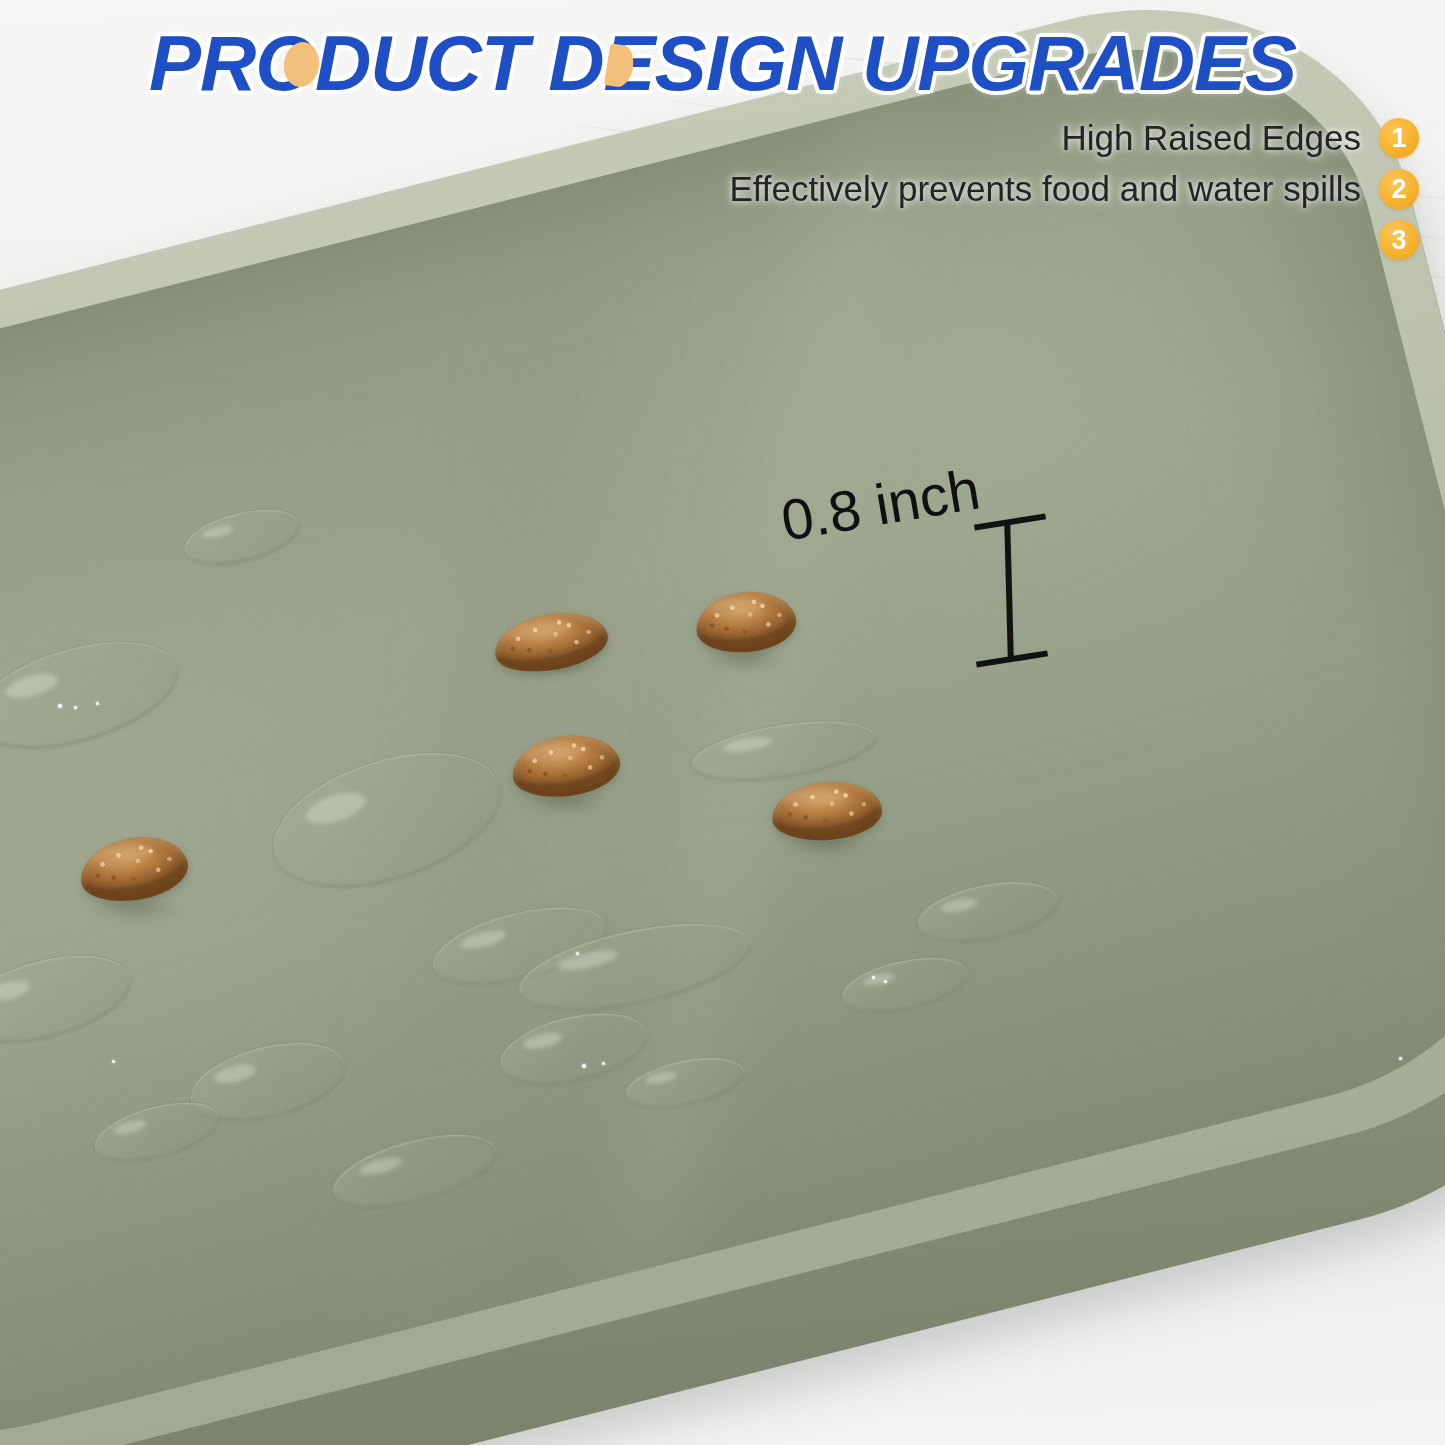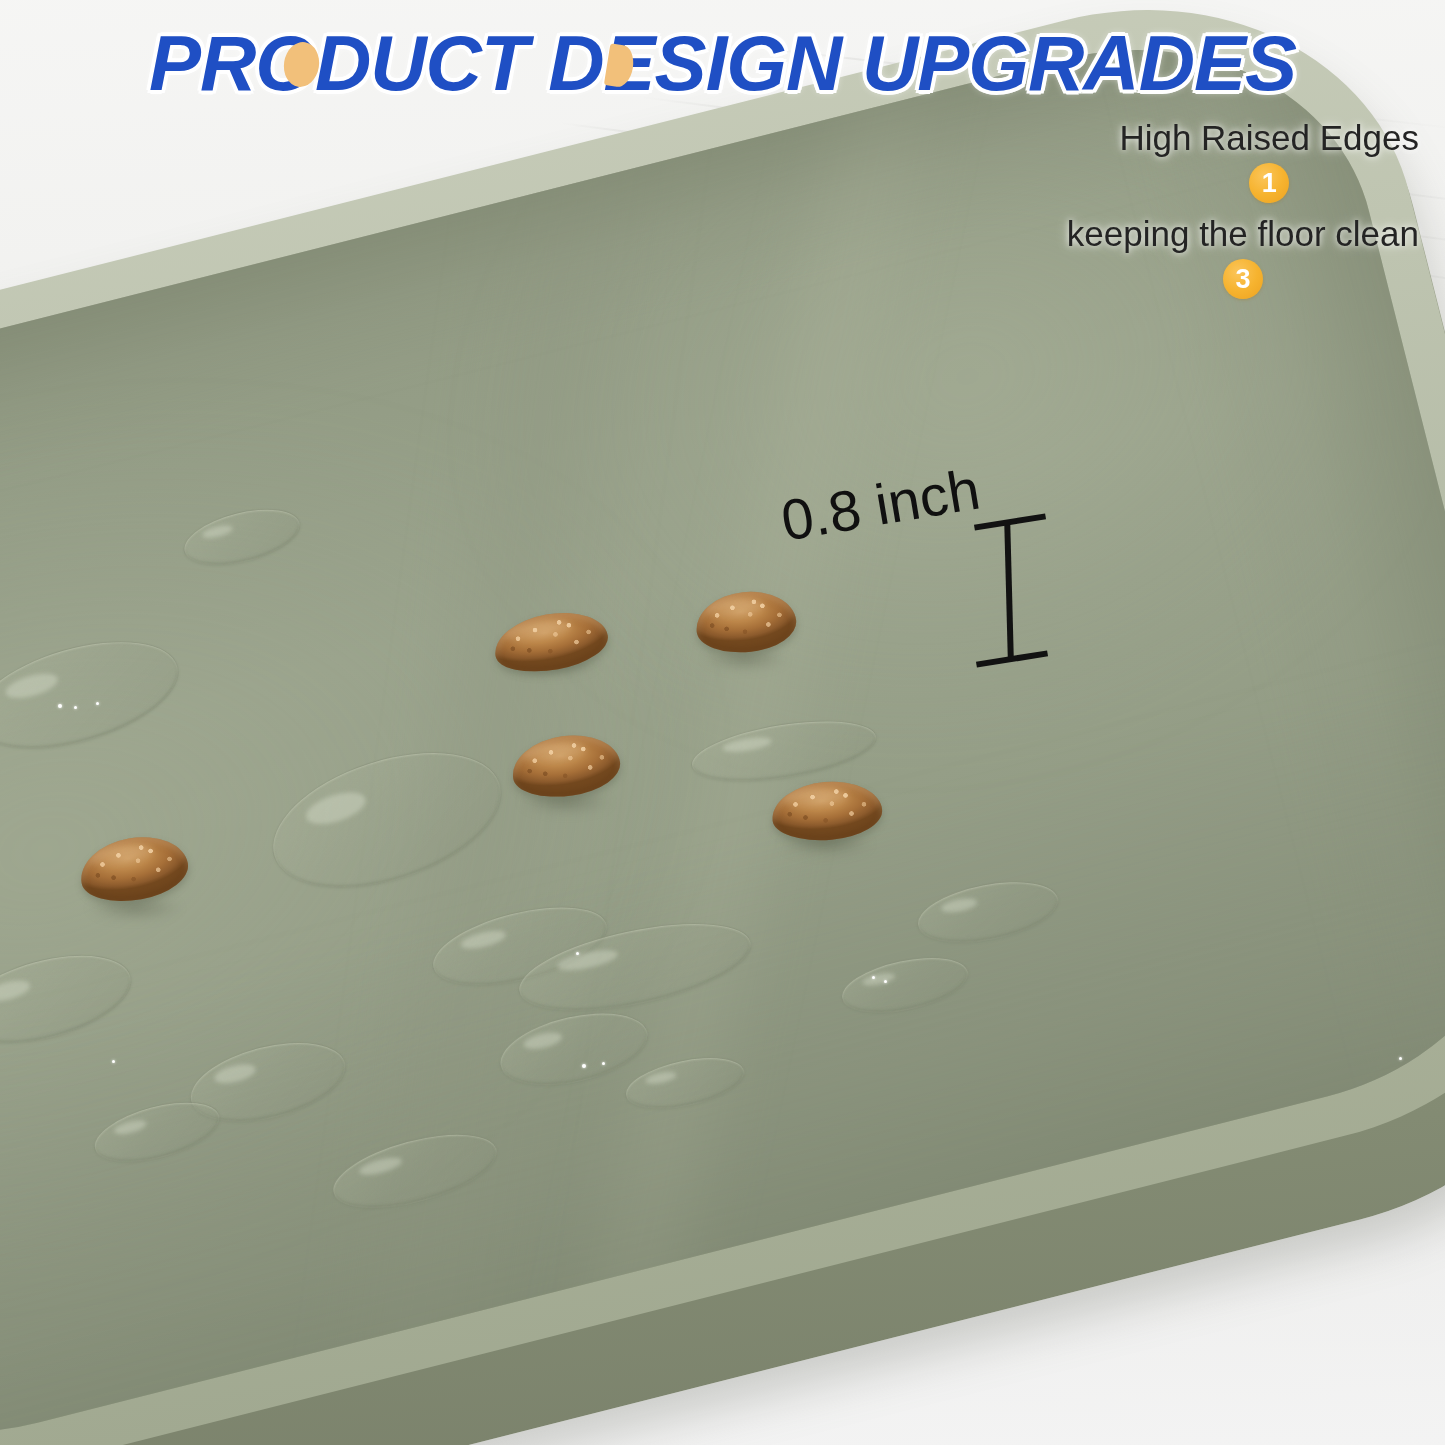--- a/index.html
+++ b/index.html
@@ -300,22 +300,21 @@
     width: 1000px;
     display: flex;
     flex-direction: column;
     gap: 11px;
     align-items: flex-end;
   }
   .feature-row {
     display: flex;
     align-items: center;
     justify-content: flex-end;
-    gap: 6px;
-    flex-direction: column;
+    gap: 18px;
   }
   .feature-text {
     font-size: 35px;
     color: #242424;
     font-family: "Liberation Sans", sans-serif;
     line-height: 1.12;
     white-space: nowrap;
     text-shadow: 0 0 6px rgba(255,255,255,.85), 0 0 14px rgba(255,255,255,.55);
   }
   .badge {
@@ -444,18 +443,21 @@
   <div class="title">PRODUCT DESIGN UPGRADES</div>
   <div class="counter counter-o"></div>
   <div class="counter counter-d"></div>
 
   <div class="features">
     <div class="feature-row">
       <span class="feature-text">High Raised Edges</span>
       <span class="badge">1</span>
     </div>
     <div class="feature-row">
-      <span class="feature-text">keeping the floor clean</span>
+      <span class="feature-text">Effectively prevents food and water spills</span>
+      <span class="badge">2</span>
+    </div>
+    <div class="feature-row">
       <span class="badge">3</span>
     </div>
   </div>
 
 </div>
 
 </body></html>

